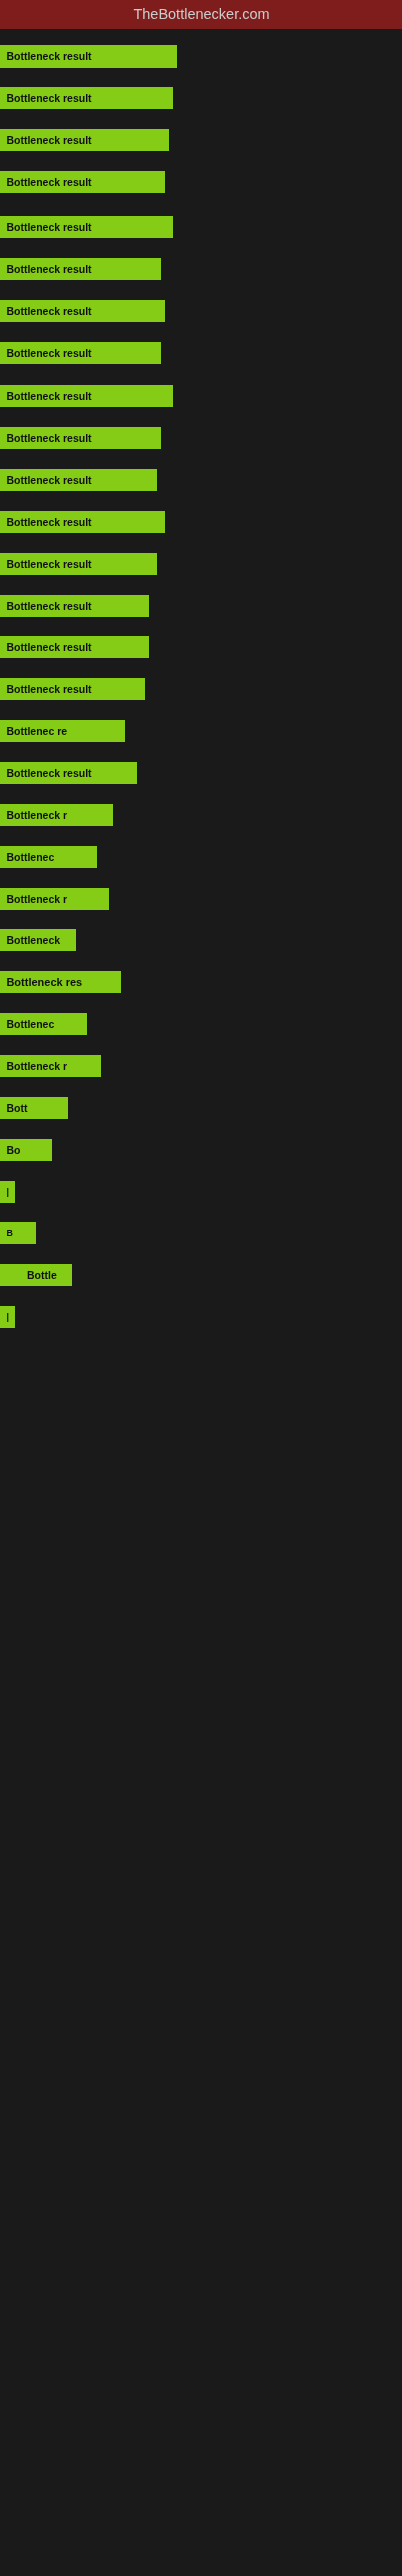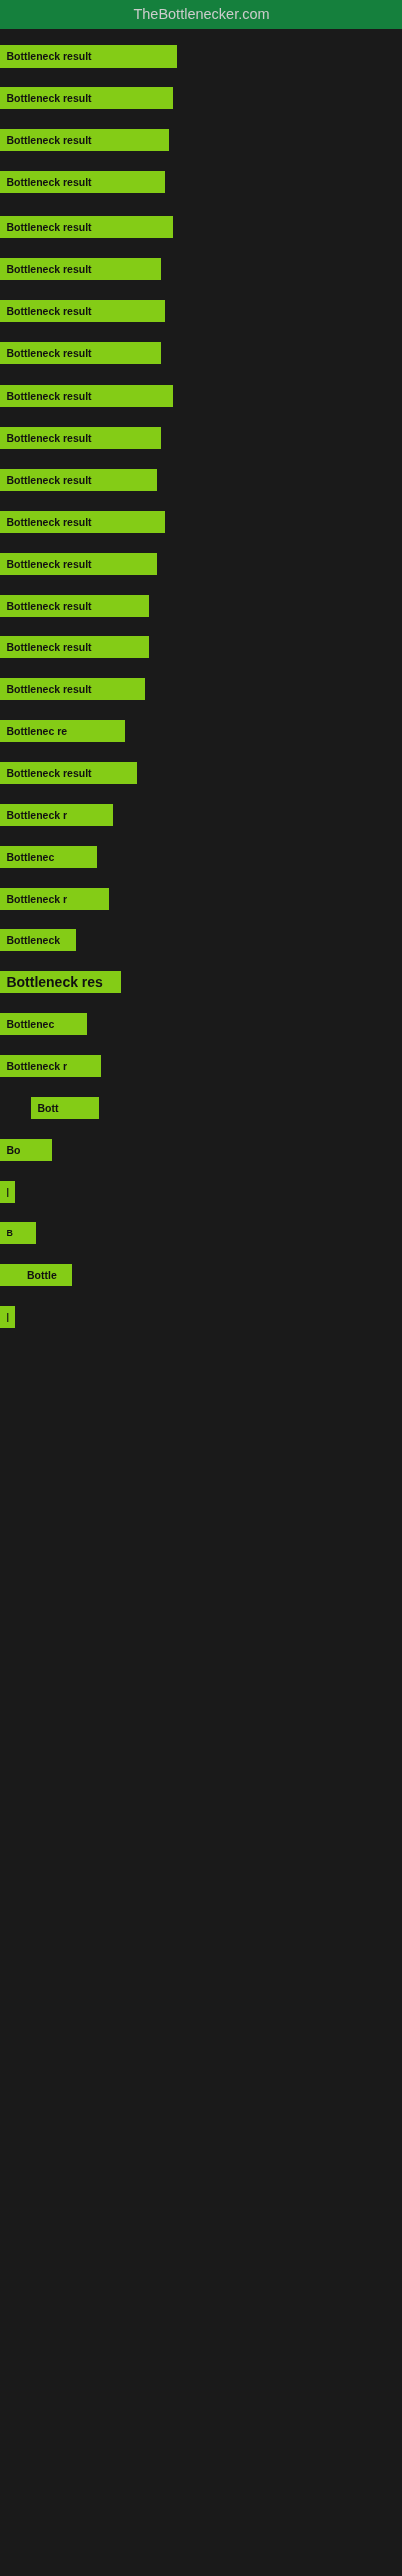--- a/index.html
+++ b/index.html
@@ -14,21 +14,21 @@
       background-color: #1a1a1a;
       font-family: Arial, sans-serif;
       position: relative;
     }
 
     .site-title {
       text-align: center;
       color: #cccccc;
       font-size: 14.5px;
       padding: 6.4px 0;
-      background-color: #15803d;
+      background-color: #7f1d1d;
     }
 
     .chart-container {
       position: relative;
       width: 403px;
       height: 2254px;
       background-color: #1a1a1a;
       padding-top: 8px;
     }
 
@@ -115,29 +115,29 @@
     <div class="bar-item" style="top: 815px; left: 0px; height: 26px; width: 97px;">
       <div class="bar-label" style="width: 97px; height: 22.5px; display: flex; align-items: center; font-size: 10.5px;">Bottlenec</div>
     </div>
     <div class="bar-item" style="top: 857px; left: 0px; height: 26px; width: 109px;">
       <div class="bar-label" style="width: 109px; height: 22.5px; display: flex; align-items: center; font-size: 10.5px;">Bottleneck r</div>
     </div>
     <div class="bar-item" style="top: 898px; left: 0px; height: 26px; width: 93px;">
       <div class="bar-label" style="width: 76px; height: 22.5px; display: flex; align-items: center; font-size: 10.5px;">Bottleneck</div>
     </div>
     <div class="bar-item" style="top: 940px; left: 0px; height: 26px; width: 121px;">
-      <div class="bar-label" style="width: 121px; height: 22.5px; display: flex; align-items: center; font-size: 14px;">Bottleneck res</div>
+      <div class="bar-label" style="width: 121px; height: 22.5px; display: flex; align-items: center; font-size: 11px;">Bottleneck res</div>
     </div>
     <div class="bar-item" style="top: 982px; left: 0px; height: 26px; width: 87px;">
       <div class="bar-label" style="width: 87px; height: 22.5px; display: flex; align-items: center; font-size: 10.5px;">Bottlenec</div>
     </div>
     <div class="bar-item" style="top: 1024px; left: 0px; height: 26px; width: 101px;">
       <div class="bar-label" style="width: 101px; height: 22.5px; display: flex; align-items: center; font-size: 10.5px;">Bottleneck r</div>
     </div>
-    <div class="bar-item" style="top: 1066px; left: 0px; height: 26px; width: 88px; margin-left: 31px;">
+    <div class="bar-item" style="top: 1066px; left: 0px; height: 26px; width: 88px;">
       <div class="bar-label" style="width: 68px; height: 22.5px; display: flex; align-items: center; font-size: 10.5px;">Bott</div>
     </div>
     <div class="bar-item" style="top: 1108px; left: 0px; height: 26px; width: 52px;">
       <div class="bar-label" style="width: 52px; height: 22.5px; display: flex; align-items: center; font-size: 10.5px;">Bo</div>
     </div>
     <div class="bar-item" style="top: 1150px; left: 0px; height: 26px; width: 14.5px;">
       <div class="bar-label" style="width: 14.5px; height: 22.5px; display: flex; align-items: center; font-size: 8.9px;">|</div>
     </div>
     <div class="bar-item" style="top: 1191px; left: 0px; height: 26px; width: 36px;">
       <div class="bar-label" style="width: 36px; height: 22.5px; display: flex; align-items: center; font-size: 8.9px;">B</div>

